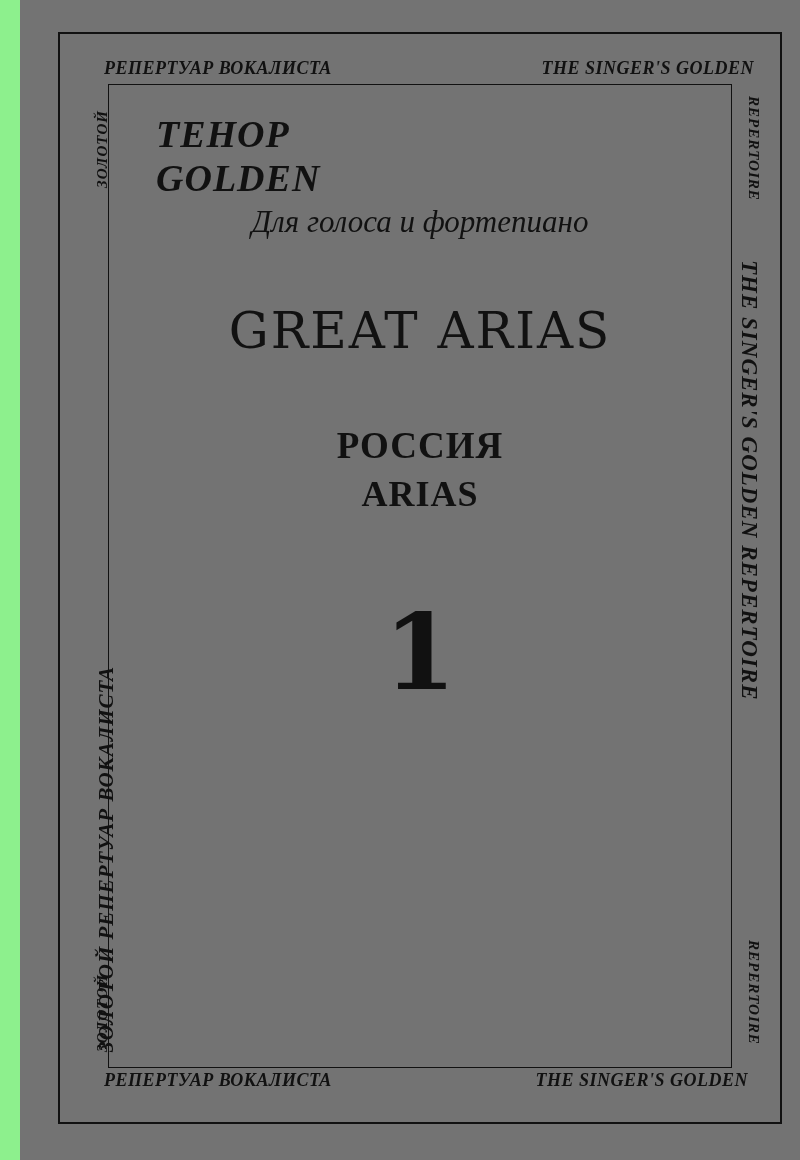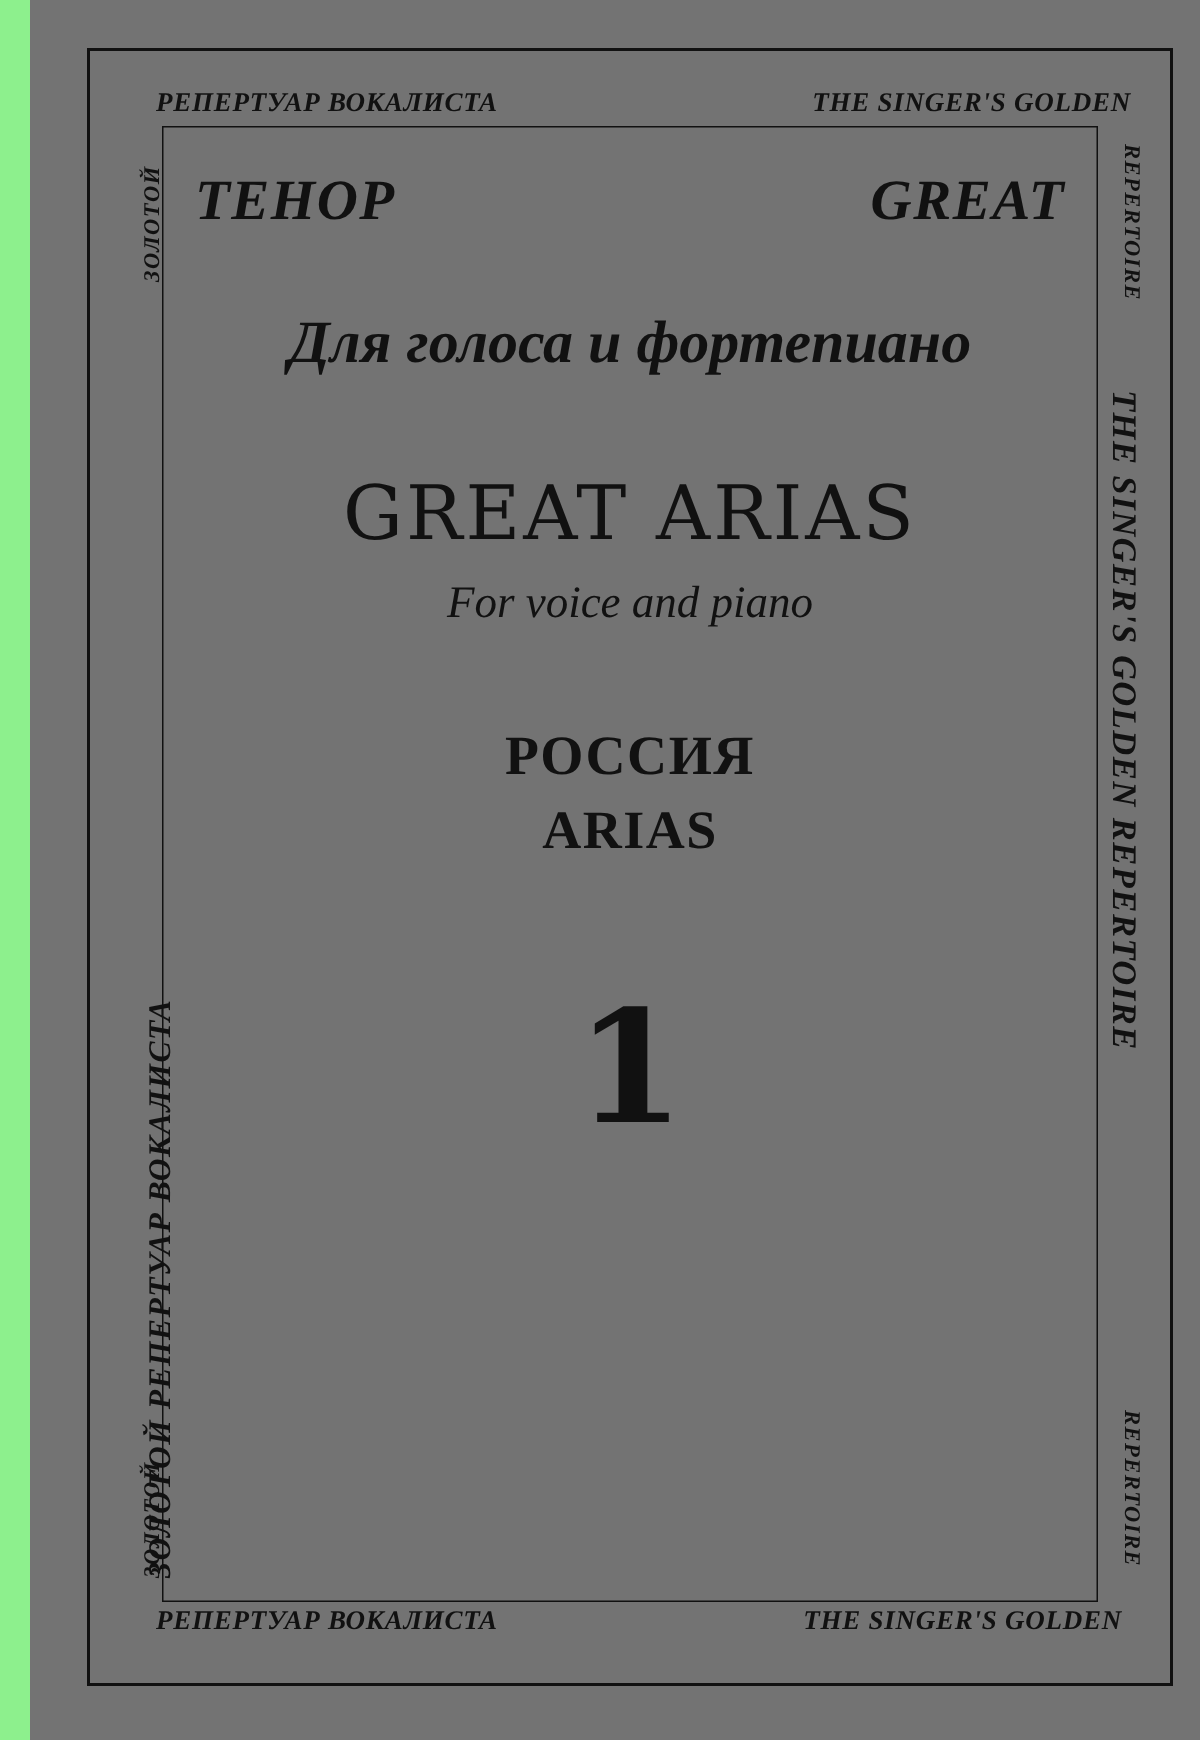--- a/index.html
+++ b/index.html
@@ -116,22 +116,23 @@
 
   
   .voice-row {
     position: absolute;
     left: 90px;
     top: 112px;
     width: 620px;
     display: flex;
     justify-content: space-between;
     align-items: baseline;
-    padding: 0 20px;
+    padding: 0 46px;
     box-sizing: border-box;
+    flex-direction: column;
   }
   .voice-type {
     font-size: 38px;
     font-weight: bold;
     font-style: italic;
     letter-spacing: 1px;
   }
 
   
   .center {
@@ -143,24 +144,24 @@
   }
   .title-ru {
     font-size: 57px;
     font-weight: bold;
     letter-spacing: 1px;
     line-height: 1.05;
     margin: 0;
     font-family: "DejaVu Serif", "Liberation Serif", serif;
   }
   .subtitle-ru {
-    font-size: 40px;
+    font-size: 31px;
     font-style: italic;
     margin: 14px 0 0 0;
-    font-weight: bold;
+    font-weight: normal;
   }
   .title-en {
     font-size: 50px;
     font-weight: normal;
     letter-spacing: 2px;
     margin: 62px 0 0 0;
     font-family: "DejaVu Serif", "Liberation Serif", serif;
   }
   .subtitle-en {
     font-size: 30px;
@@ -226,26 +227,25 @@
   <div class="vert vert-left-main">ЗОЛОТОЙ РЕПЕРТУАР ВОКАЛИСТА</div>
   <div class="vert vert-left-small-top">ЗОЛОТОЙ</div>
   <div class="vert vert-left-small-bot">ЗОЛОТОЙ</div>
 
   <div class="vert vert-right-main">THE SINGER'S GOLDEN REPERTOIRE</div>
   <div class="vert vert-right-small-top">REPERTOIRE</div>
   <div class="vert vert-right-small-bot">REPERTOIRE</div>
 
   <div class="voice-row">
     <span class="voice-type">ТЕНОР</span>
-    <span class="voice-type">GREAT</span>
+    <span class="voice-type">GOLDEN</span>
   </div>
 
   <div class="center">
     <p class="subtitle-ru">Для голоса и фортепиано</p>
     <h2 class="title-en">GREAT ARIAS</h2>
-    <p class="subtitle-en">For voice and piano</p>
     <p class="country-ru">РОССИЯ</p>
     <p class="country-en">ARIAS</p>
     <p class="volume">1</p>
   </div>
 
 
 </div>
 
 </body></html>

